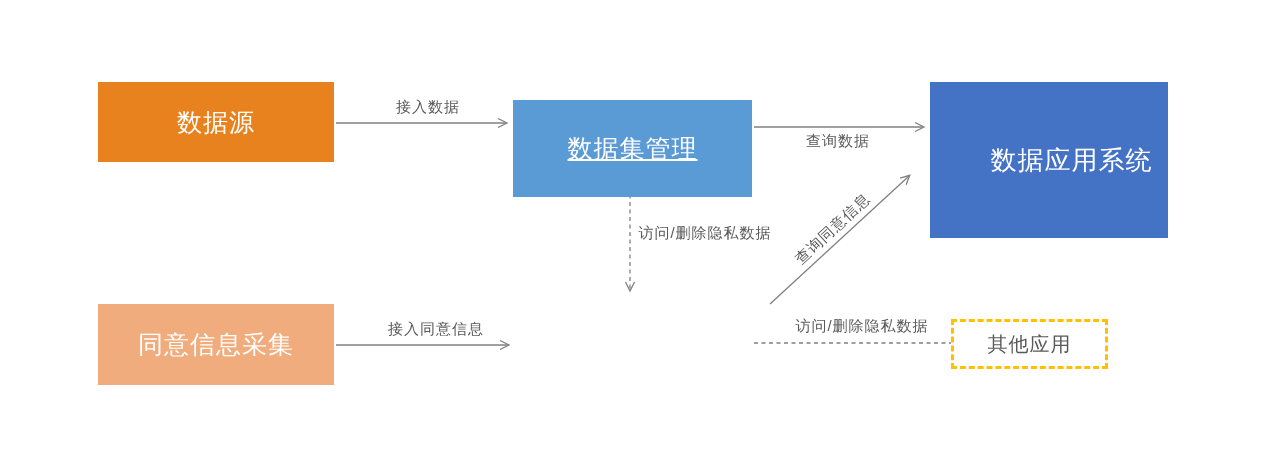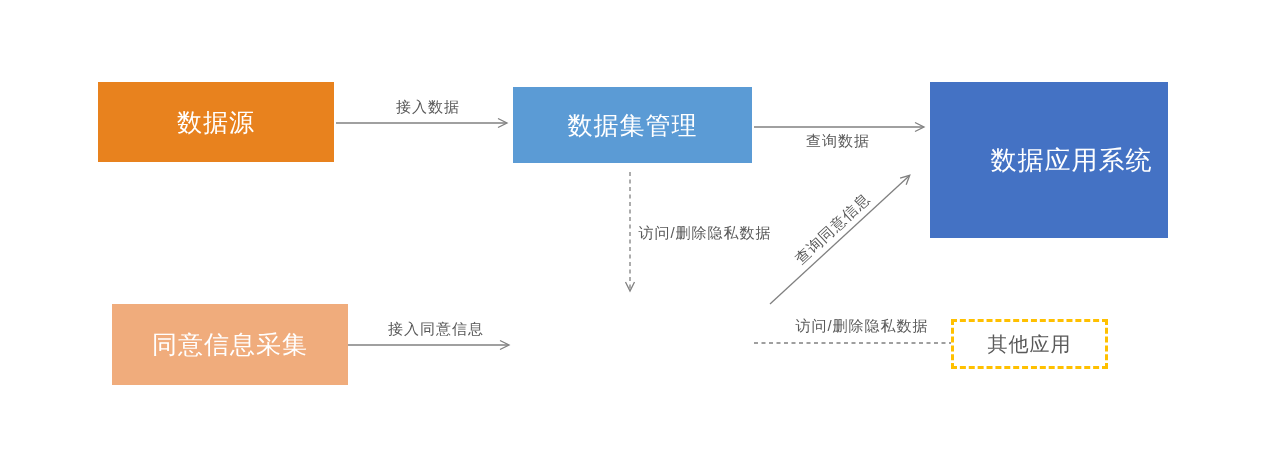--- a/index.html
+++ b/index.html
@@ -26,23 +26,23 @@
     display: flex;
     align-items: center;
     justify-content: center;
     color: #ffffff;
     font-size: 25px;
     letter-spacing: 1px;
     text-align: left;
   }
 
   .node-data-source      { left: 98px;  top: 82px;  width: 236px; height: 80px;  background: #E8821E; }
-  .node-dataset-mgmt     { left: 513px; top: 87px;  width: 239px; height: 76px;  background: #5B9BD5; }
+  .node-dataset-mgmt     { left: 513px; top: 100px;  width: 239px; height: 97px;  background: #5B9BD5; text-decoration: underline; }
   .node-data-app-system  { left: 930px; top: 82px;  width: 238px; height: 156px; background: #4472C4; font-size: 26px; padding-left: 45px; }
-  .node-consent-collect  { left: 112px;  top: 304px; width: 236px; height: 81px;  background: #F0AC7C; }
+  .node-consent-collect  { left: 98px;  top: 304px; width: 236px; height: 81px;  background: #F0AC7C; }
   .node-consent-mgmt     { left: 515px; top: 304px; width: 235px; height: 79px;  background: #2E75B6; }
   .node-other-apps       {
     left: 951px; top: 319px; width: 157px; height: 50px;
     background: #ffffff;
     border: 3px dashed #FFC000;
     color: #595959;
     font-size: 20px;
   }
 
   .edge-label {

